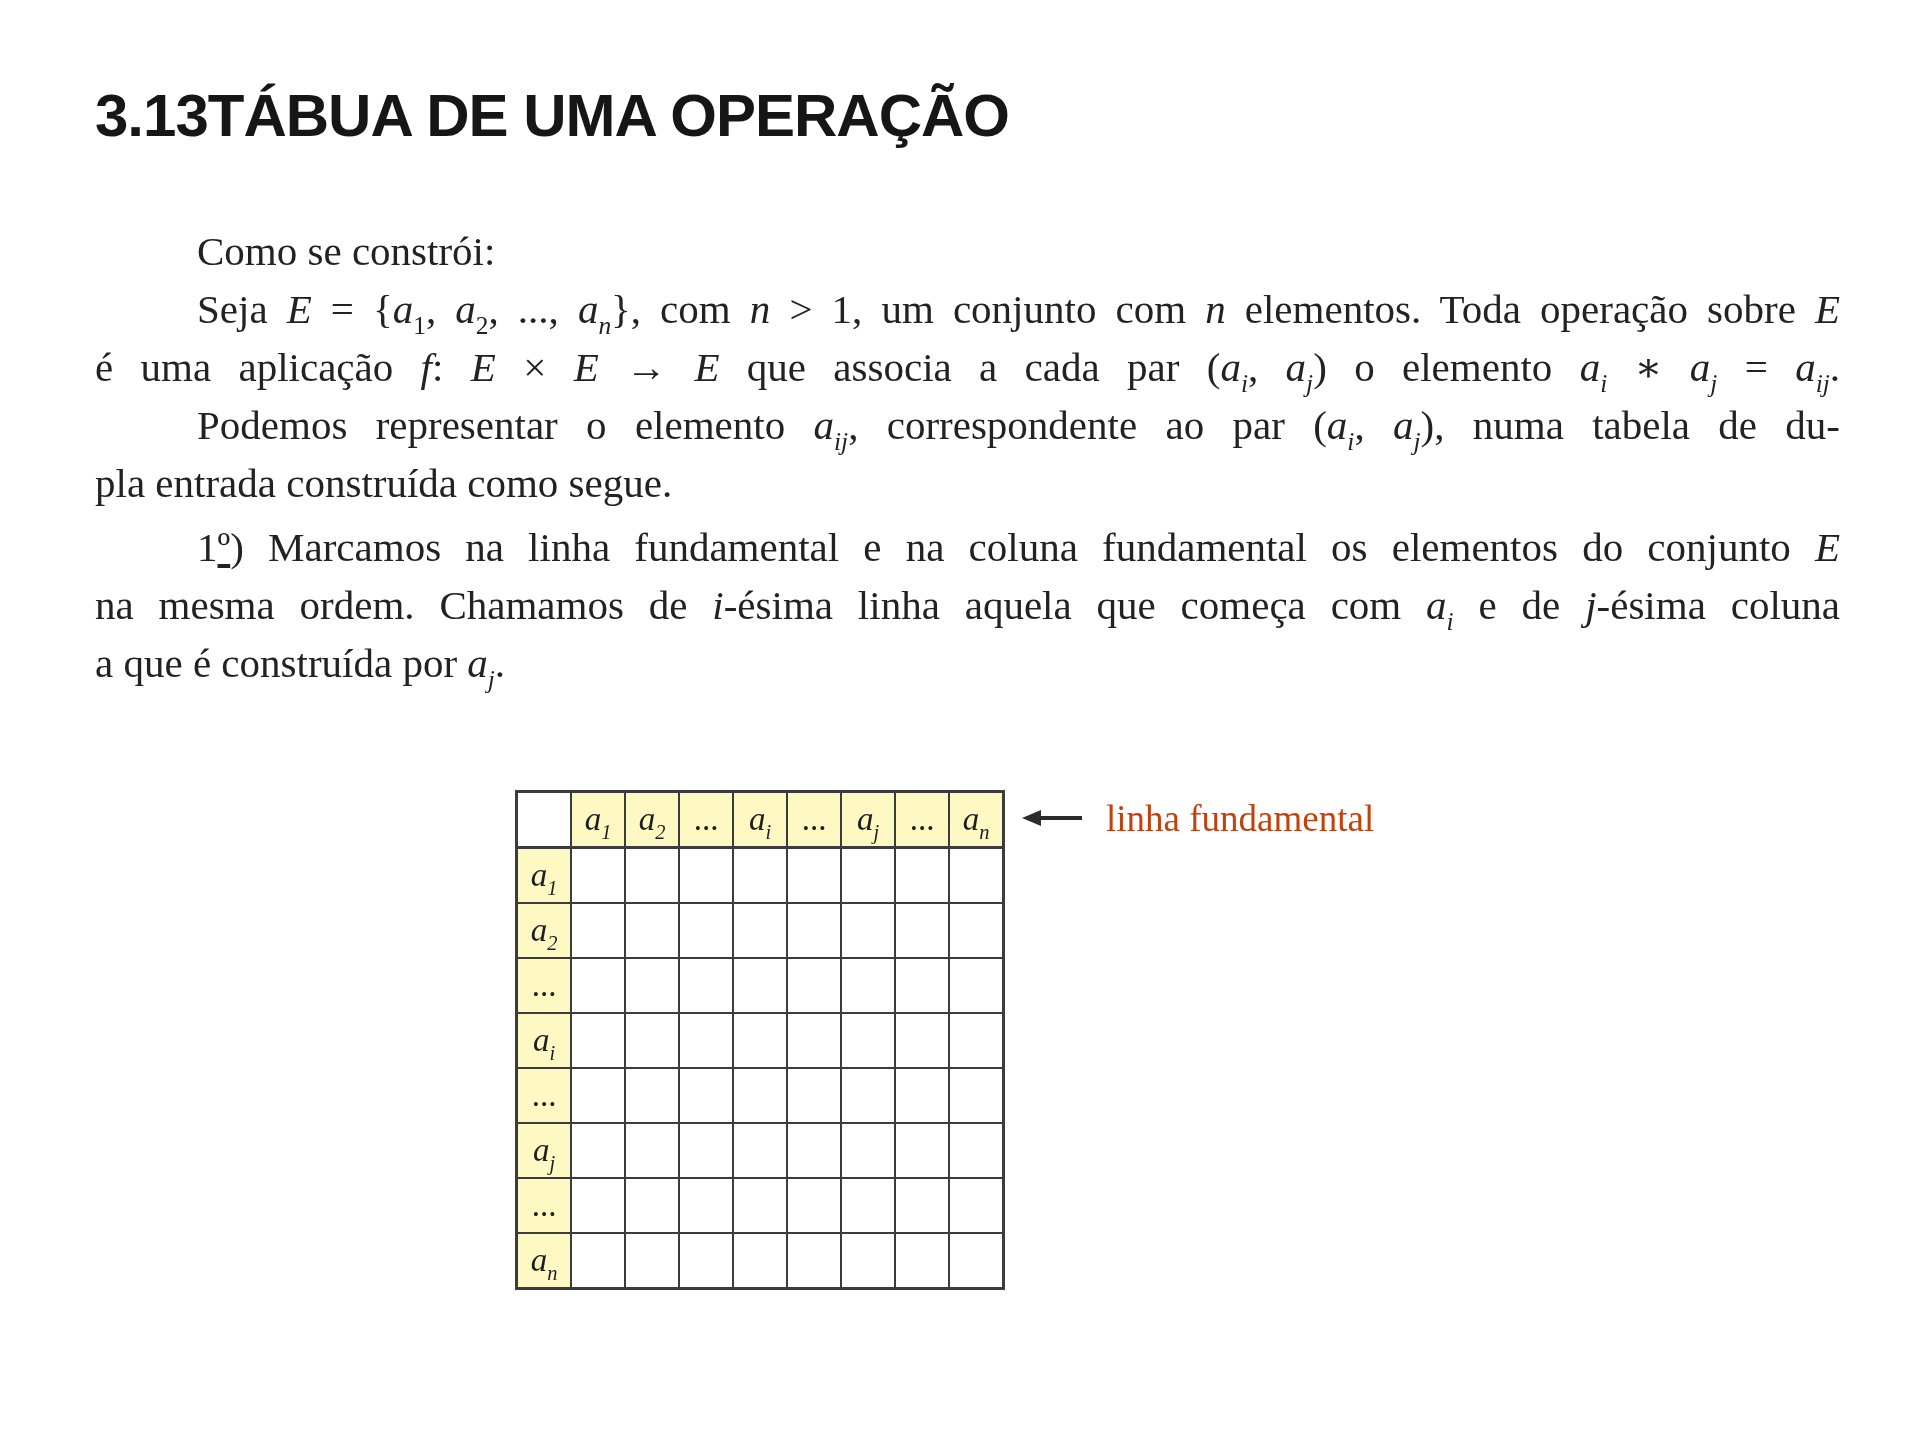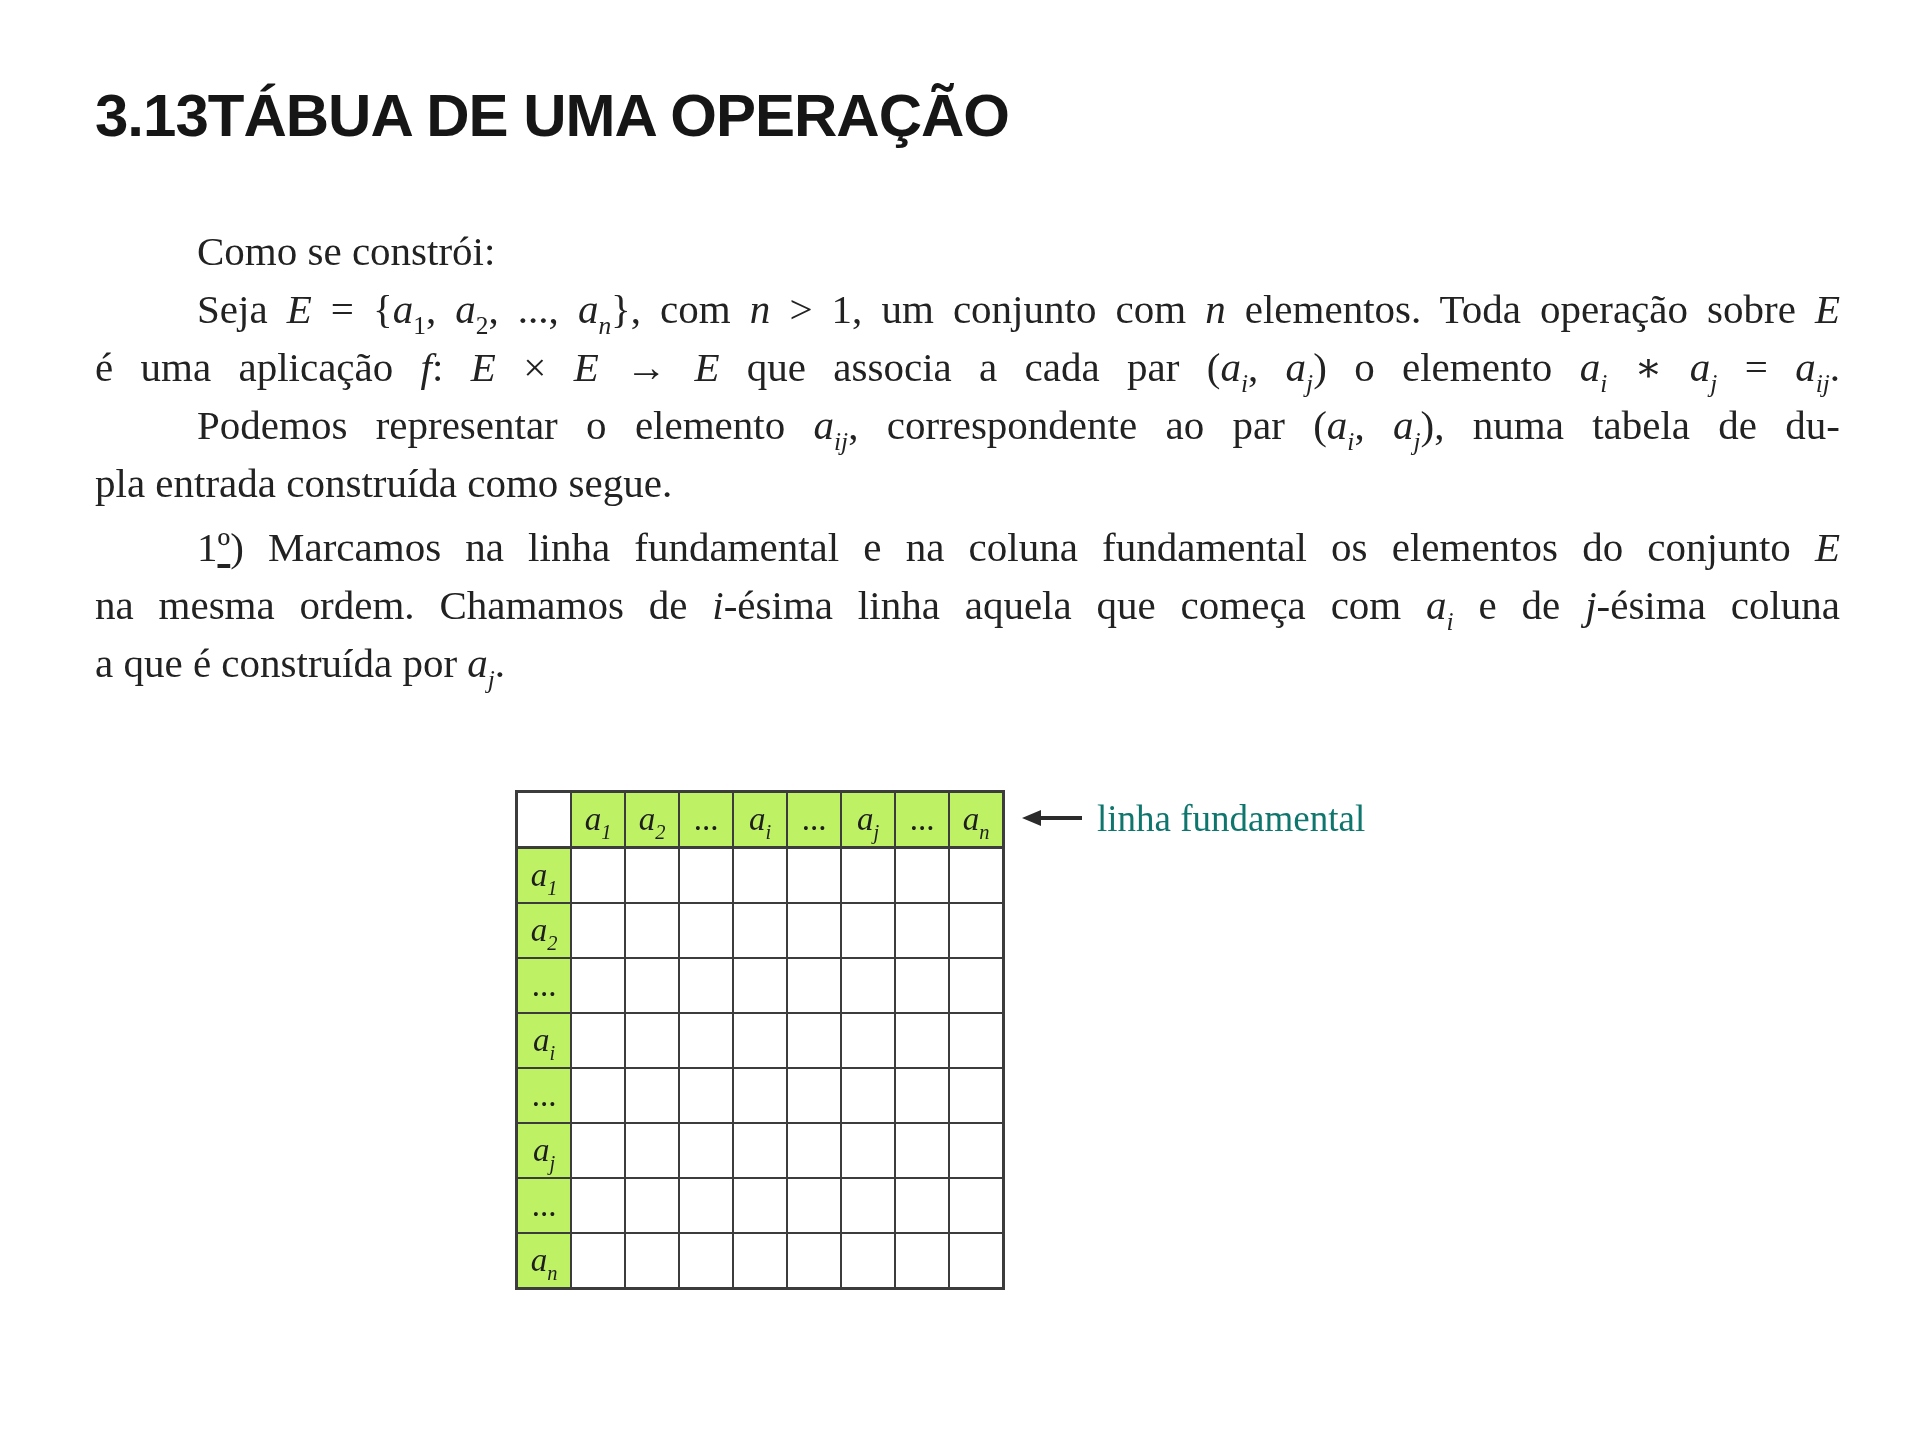--- a/index.html
+++ b/index.html
@@ -71,34 +71,34 @@
     padding: 0;
     border: 2px solid #3c3c3c;
     text-align: center;
     vertical-align: middle;
     font-size: 33px;
     color: #1e1e1e;
     background: #ffffff;
   }
   #op-table { border: 3px solid #3c3c3c; }
   #op-table tr:first-child td { border-bottom-width: 3px; }
-  #op-table td.hd { background: #bef264; font-style: italic; margin-left: 35px; }
+  #op-table td.hd { background: #fef9c3; font-style: italic; margin-left: 35px; }
   #op-table td.corner { background: #ffffff; }
 
   
   .linha-label {
     position: absolute;
     left: 1022px;
     top: 790px;
     height: 56px;
     display: flex;
     align-items: center;
-    gap: 15px;
+    gap: 24px;
     font-size: 37px;
-    color: #0f766e;
+    color: #c2410c;
     text-align: center;
   }
   .coluna-label {
     position: absolute;
     left: 532px;
     top: 1292px;
     display: flex;
     align-items: flex-end;
     gap: 18px;
     font-size: 37px;

